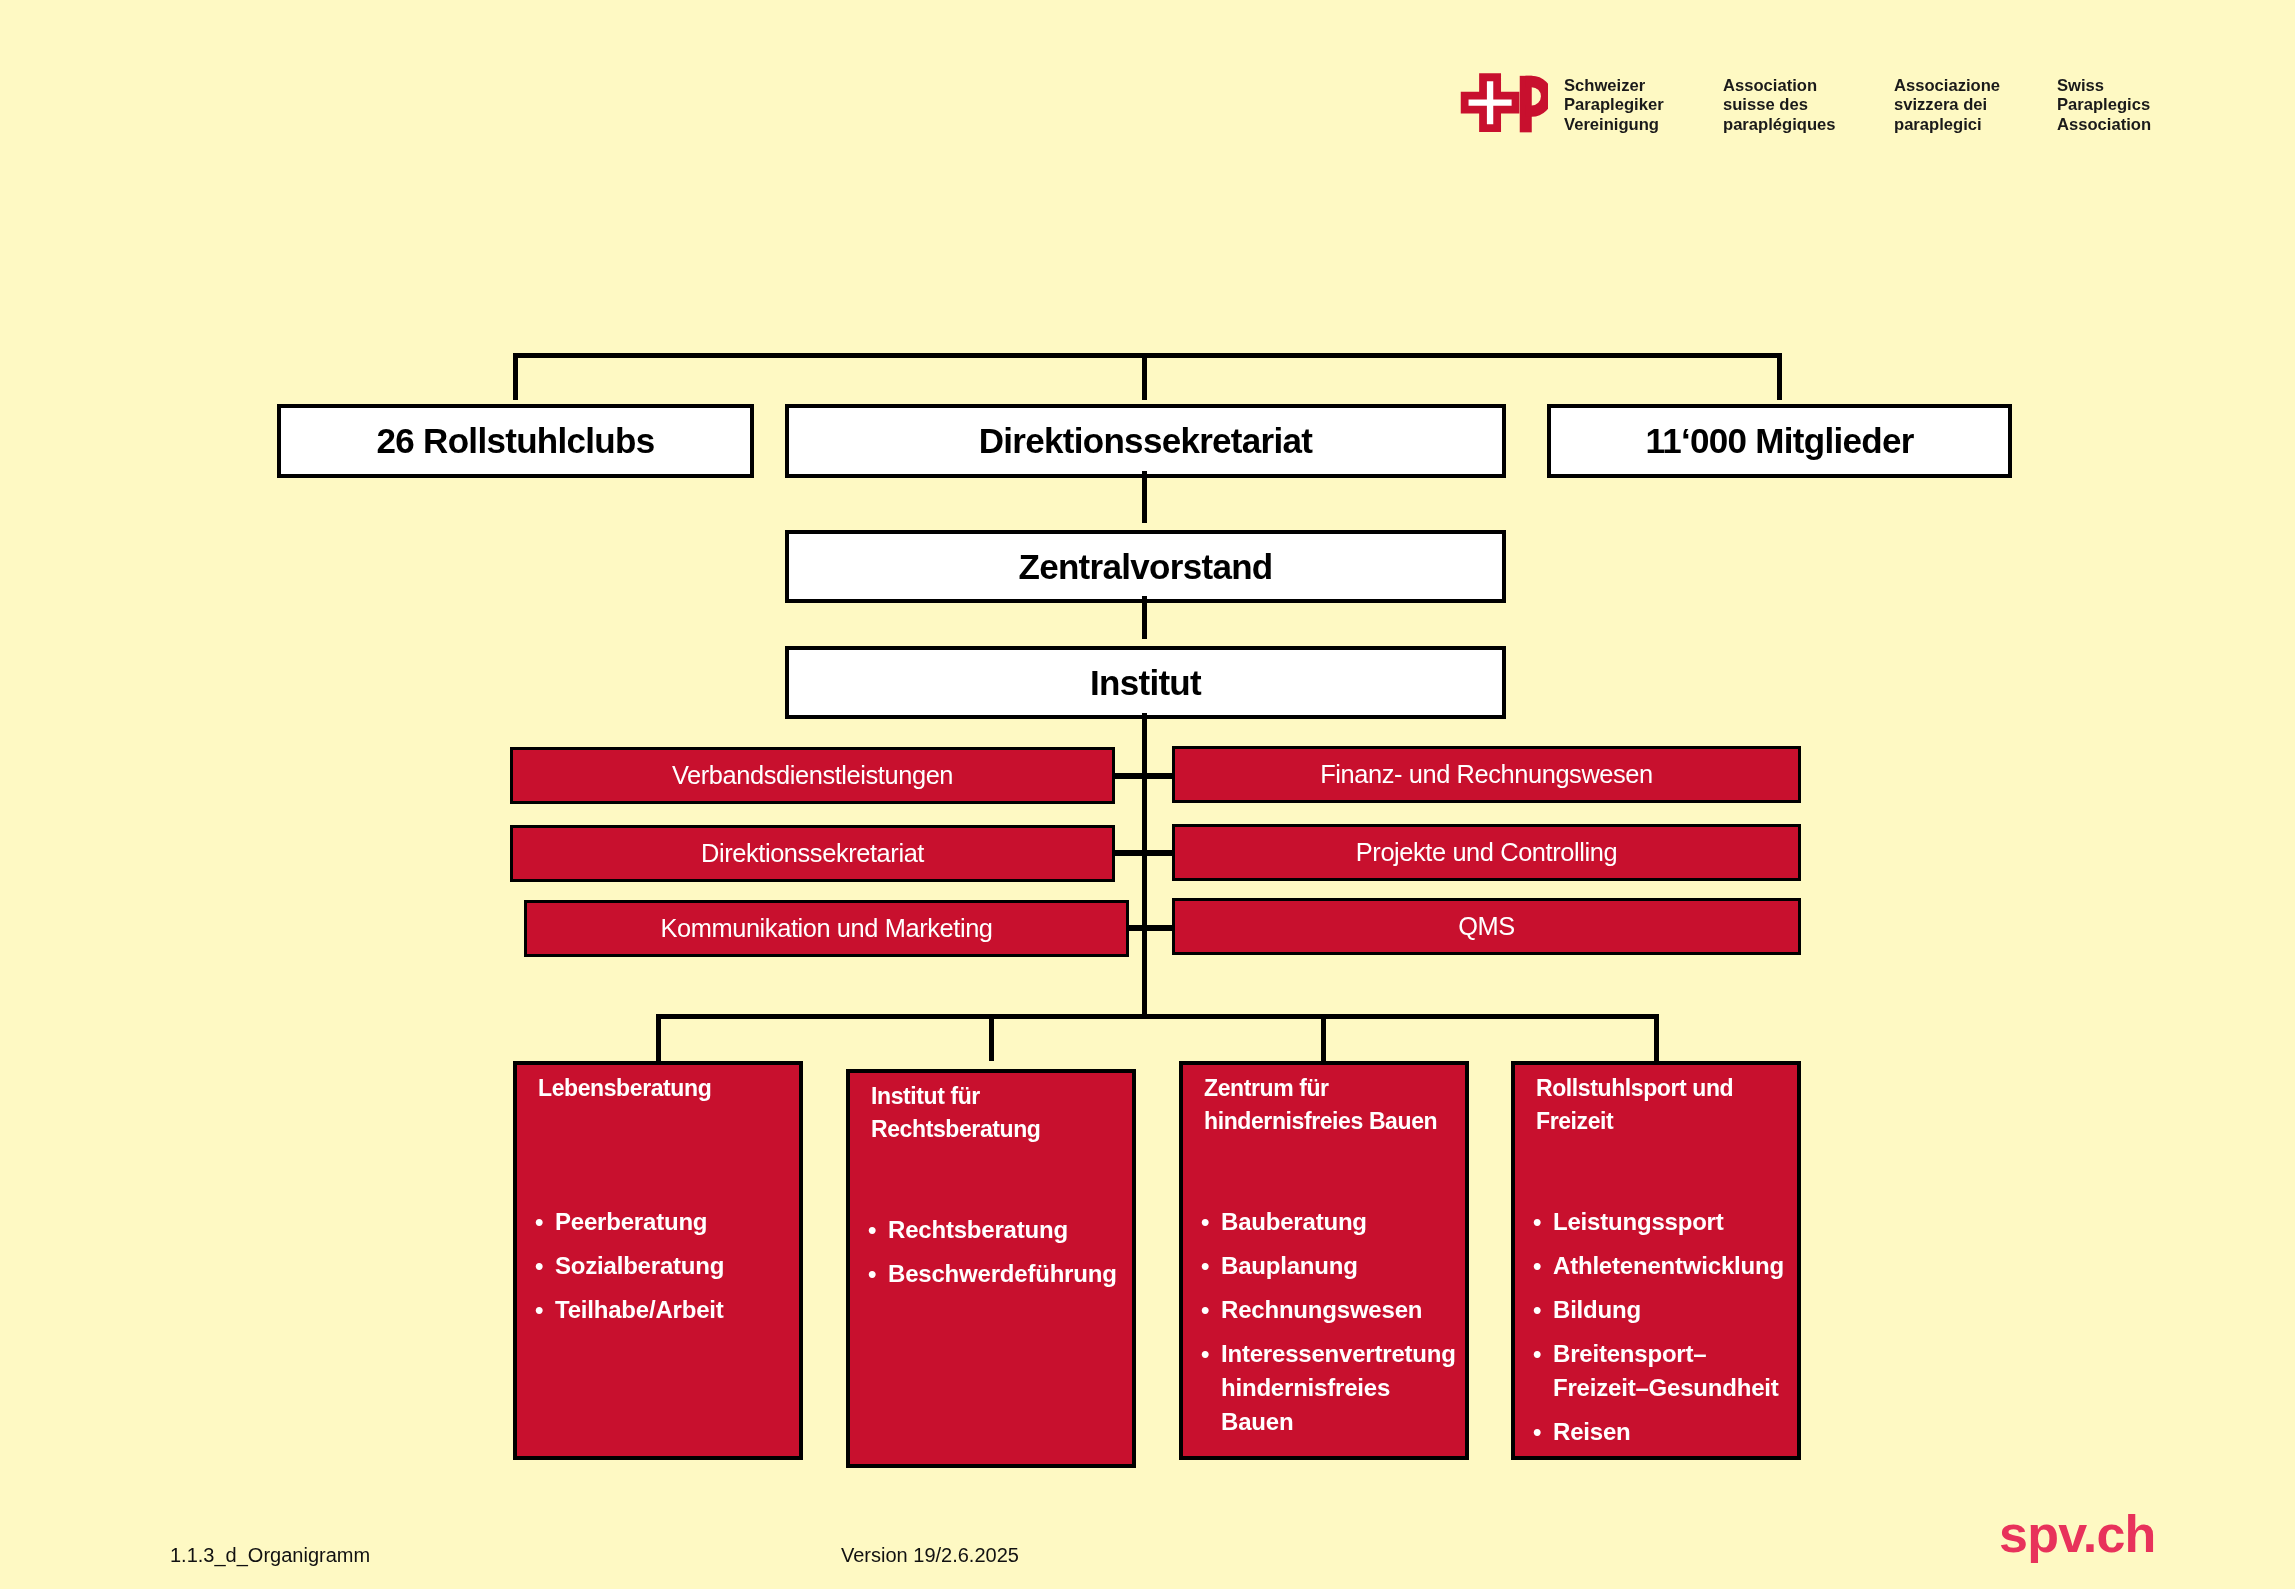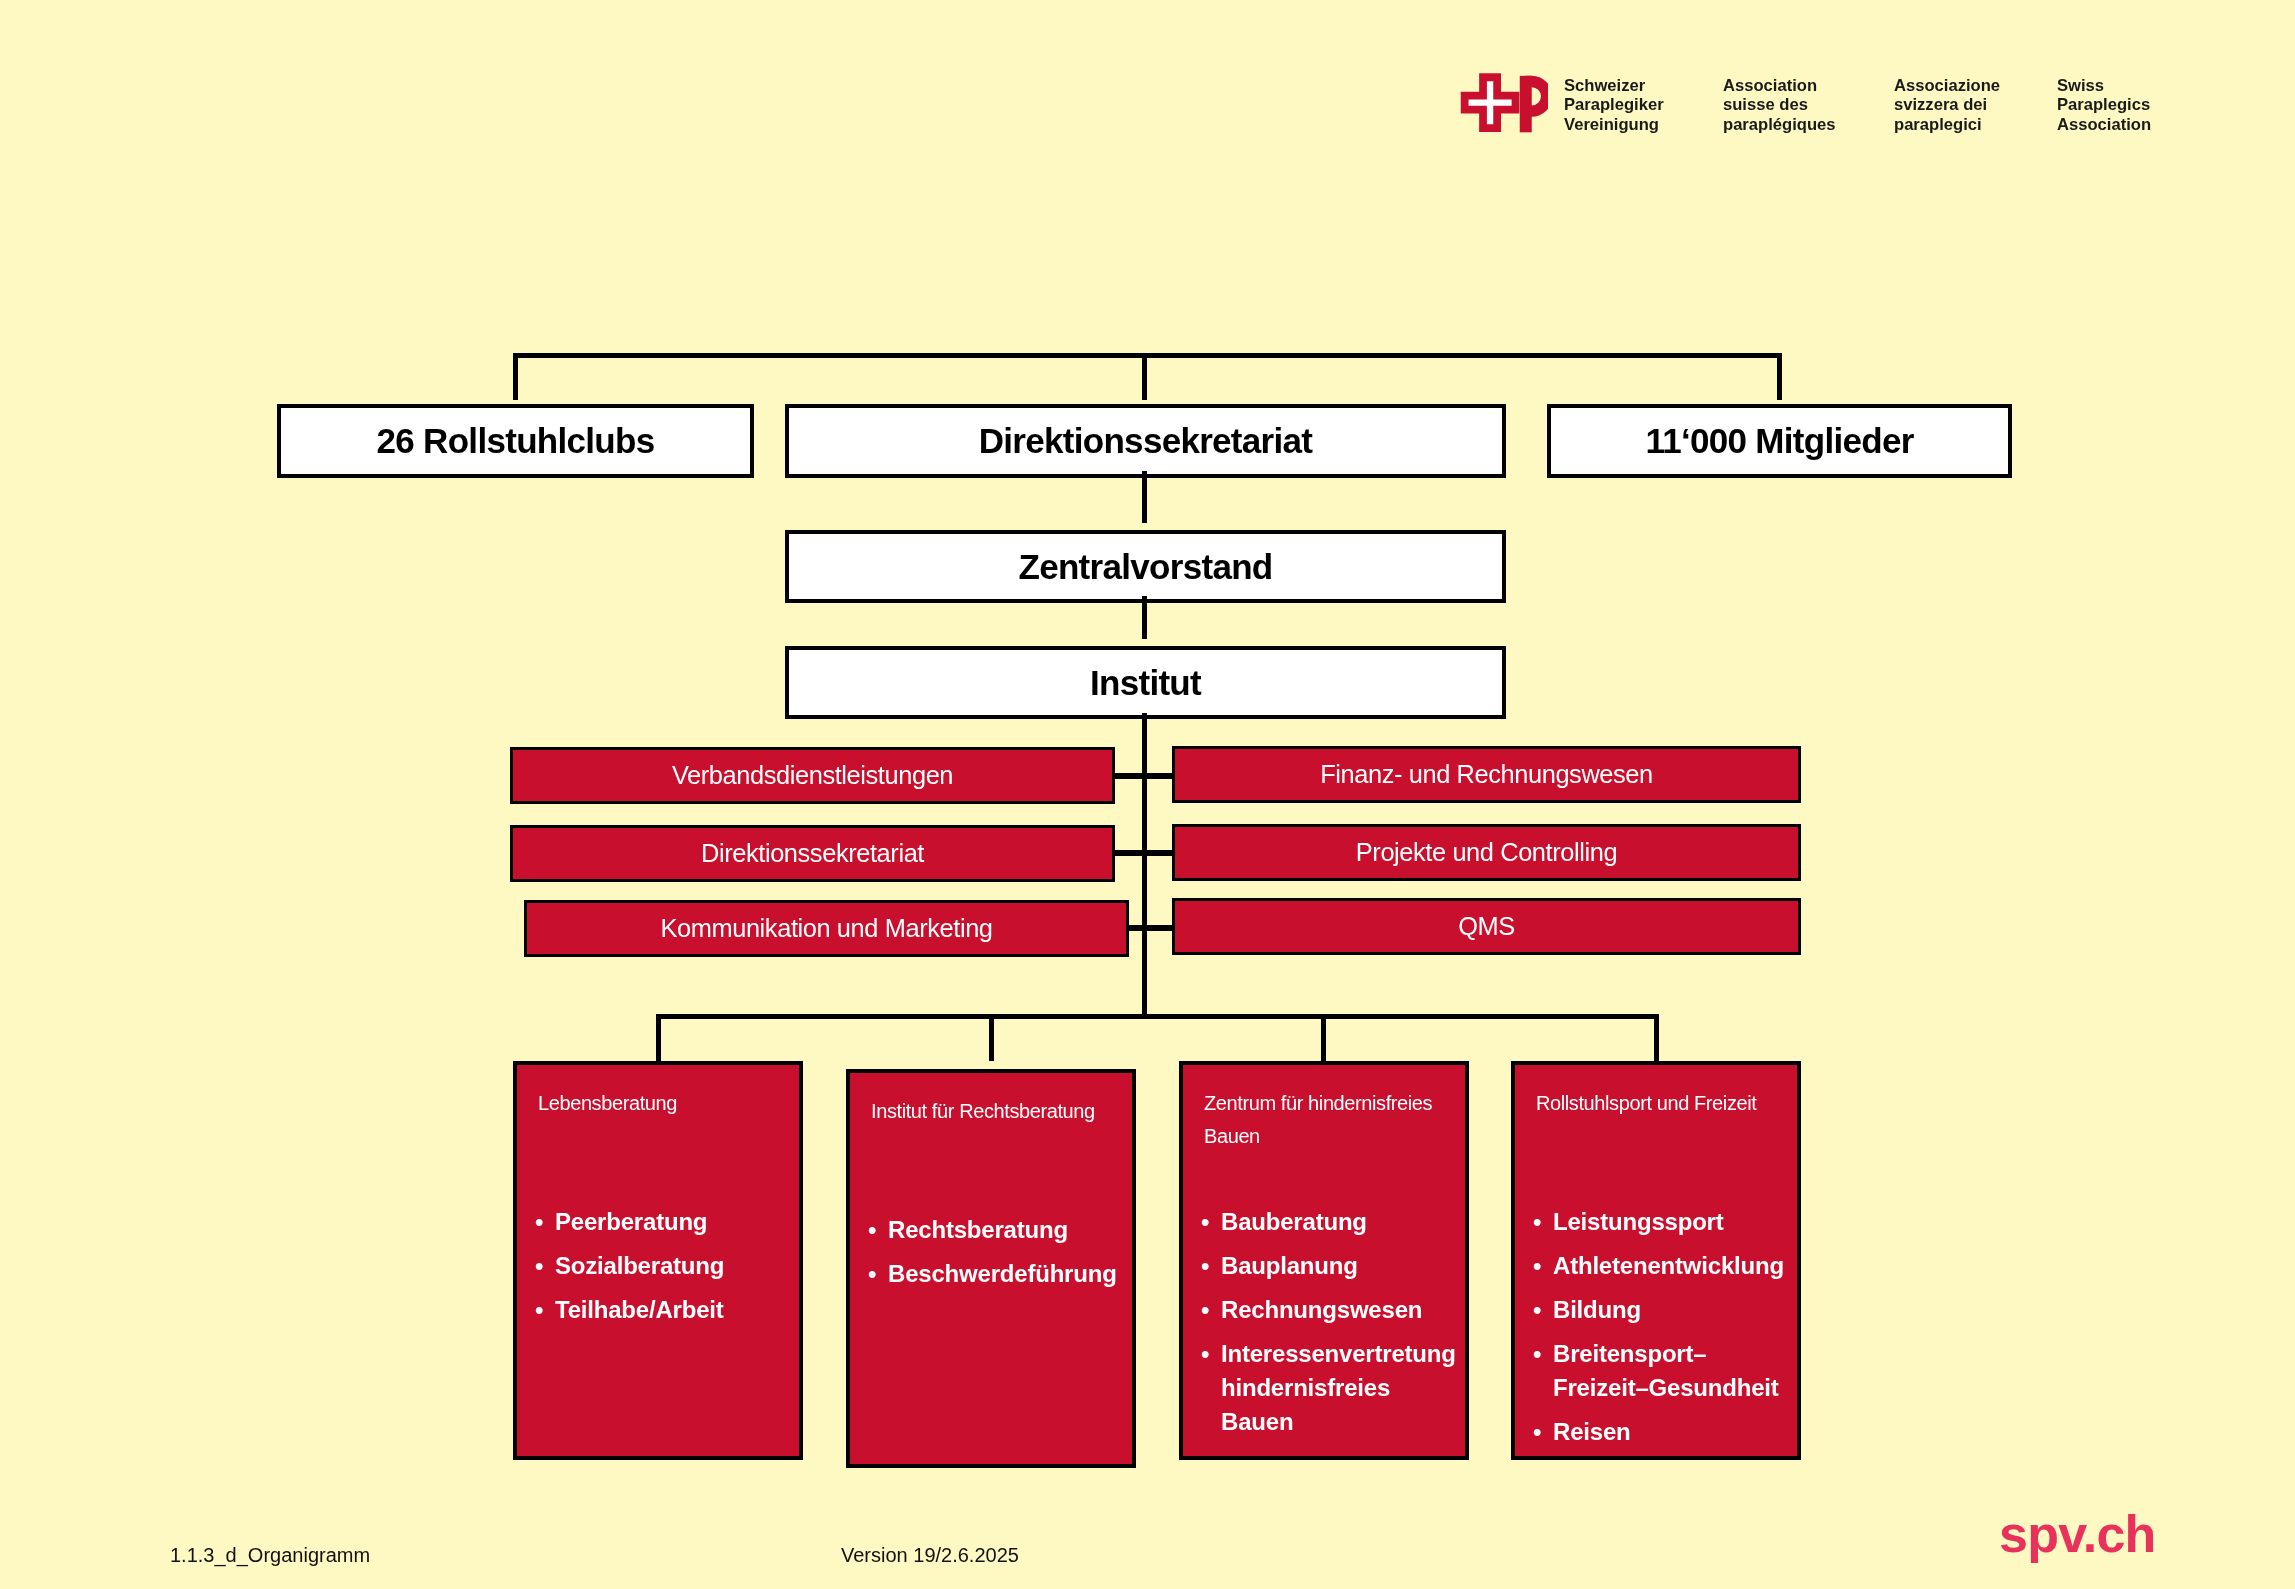--- a/index.html
+++ b/index.html
@@ -20,22 +20,22 @@
     position:absolute;height:57px;background:#C8102E;border:3.5px solid #000;
     display:flex;align-items:center;justify-content:center;box-sizing:border-box;
   }
   .rbox .lbl{font-size:25.4px;font-weight:400;color:#fff;letter-spacing:-0.4px;white-space:nowrap;}
   
   .dept{
     position:absolute;top:1061px;width:290px;height:399px;background:#C8102E;
     border:4.2px solid #000;box-sizing:border-box;color:#fff;
   }
   .dept .title{
-    position:absolute;top:22px;left:21px;right:10px;
-    font-size:20px;font-weight:400;line-height:32.5px;letter-spacing:-0.4px;
+    position:absolute;top:7px;left:21px;right:10px;
+    font-size:23px;font-weight:700;line-height:32.5px;letter-spacing:-0.4px;
   }
   .dept ul{
     position:absolute;top:140px;left:0;right:0;margin:0;padding:0;list-style:none;
   }
   .dept li{
     position:relative;margin:0 15.5px 10px 38px;font-size:24px;font-weight:700;
     line-height:34px;letter-spacing:-0.2px;
   }
   .dept li::before{
     content:"\2022";position:absolute;left:-20px;top:0;font-size:24px;

